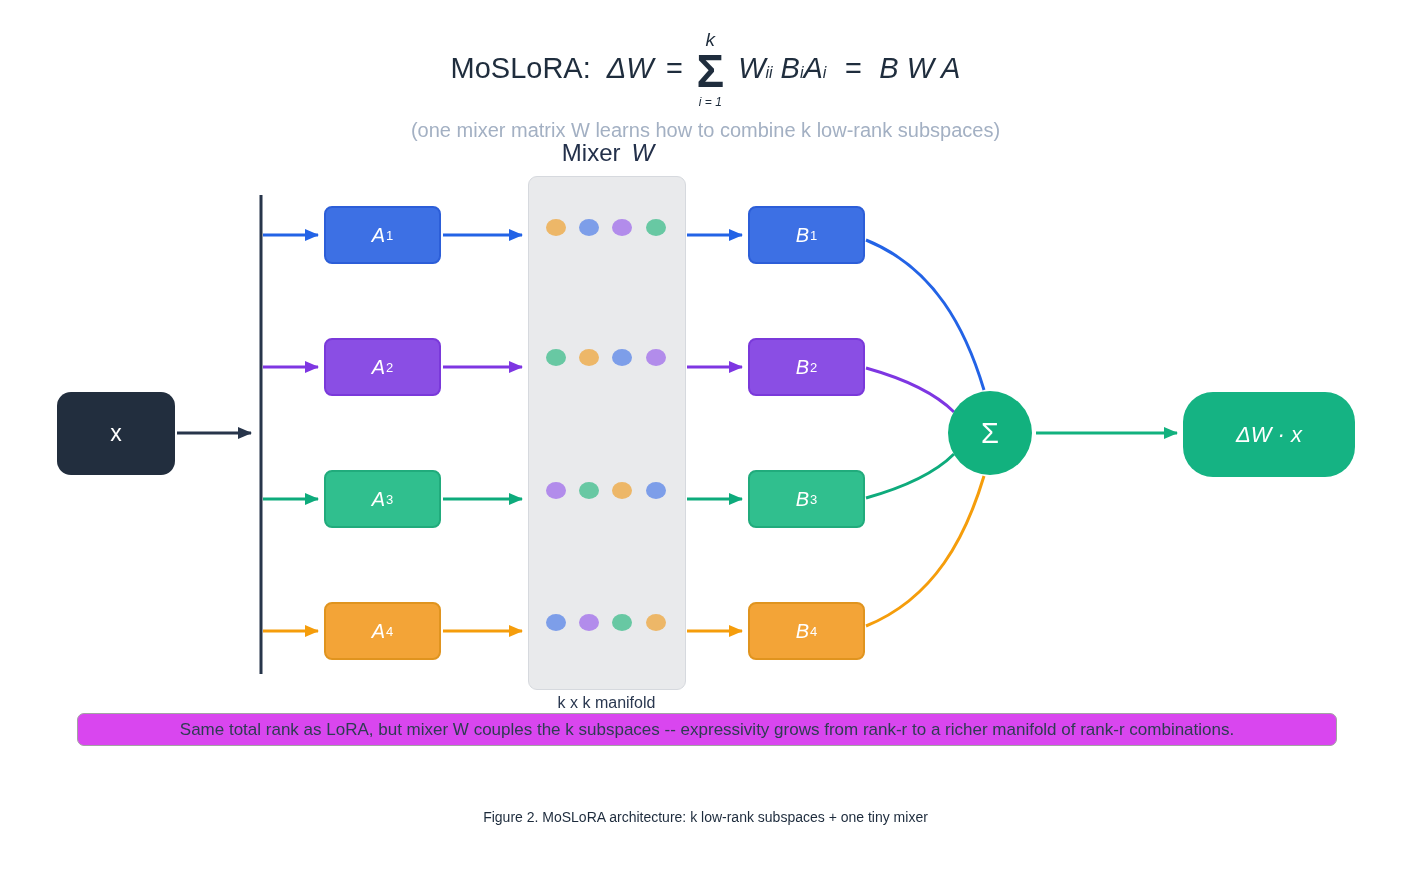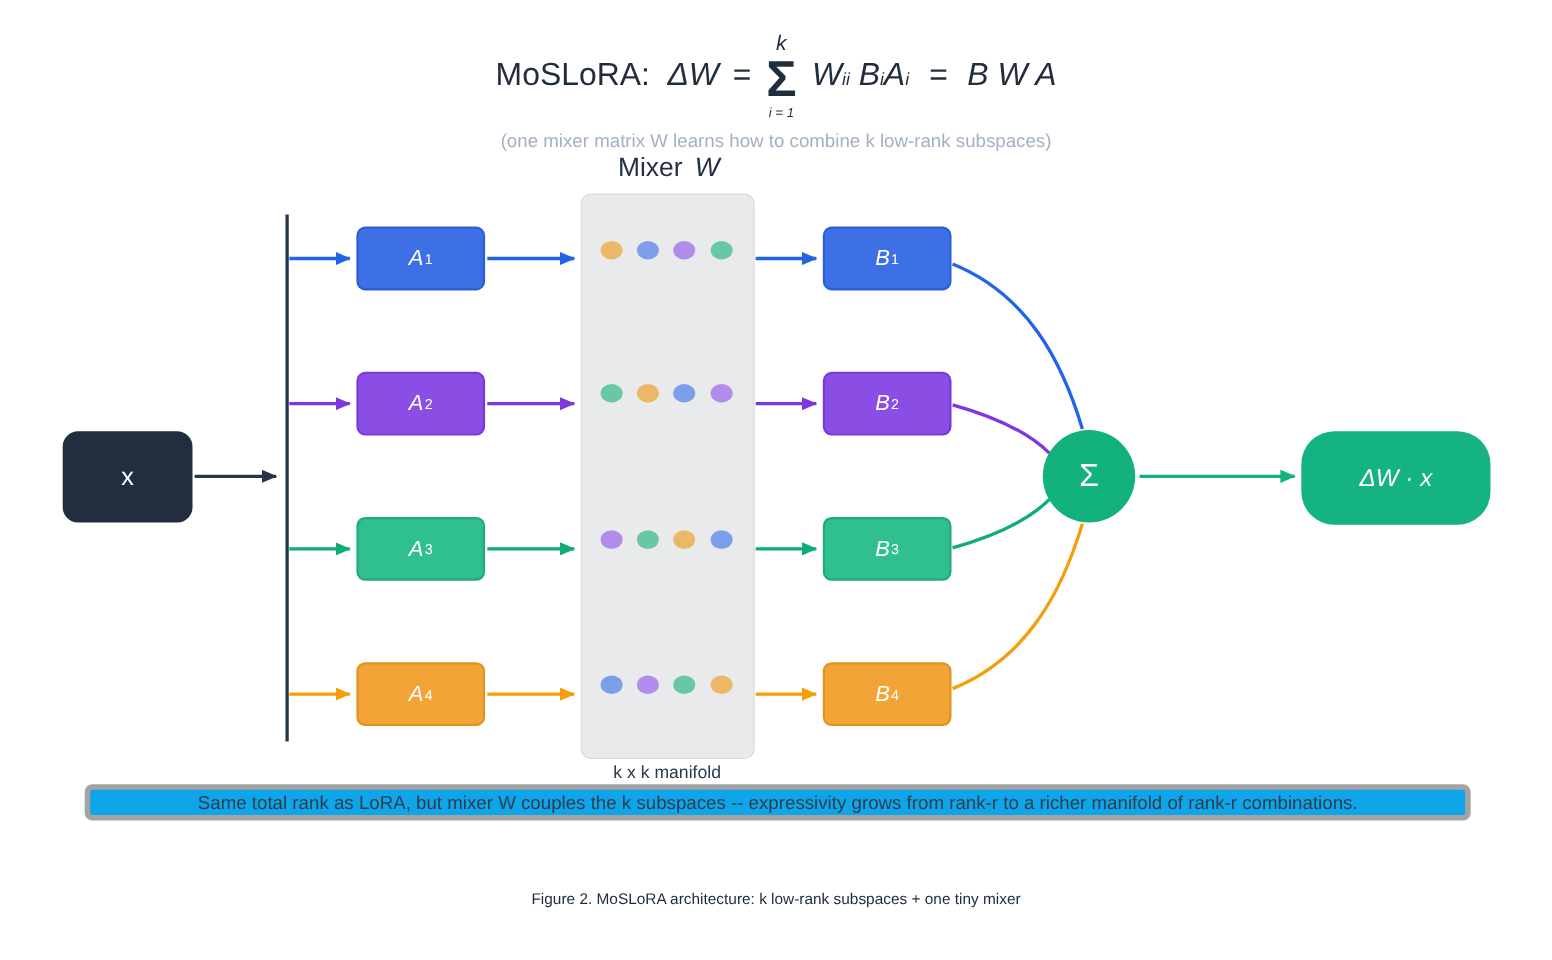--- a/index.html
+++ b/index.html
@@ -10,41 +10,41 @@
   .title-row{position:absolute;top:30px;left:0;right:0;display:flex;justify-content:center;align-items:center;gap:12px;font-size:29px;color:#1f2d3d;}
   .math{font-style:italic;}
   .t-prefix{font-style:normal;margin-right:4px;}
   .sum-stack{display:inline-flex;flex-direction:column;align-items:center;line-height:1;margin:0 2px;}
   .sum-top{font-size:19px;margin-bottom:1px;}
   .sum-sym{font-size:46px;font-style:normal;font-weight:600;line-height:0.95;}
   .sum-bottom{font-size:12px;margin-top:2px;}
   .term{display:inline-flex;align-items:baseline;}
   .term sub{font-size:16px;font-style:italic;}
   .gap-s{display:inline-block;width:8px;}
-  .subtitle{position:absolute;top:119px;left:0;right:0;text-align:center;font-size:17px;color:#a3b0c3;}
+  .subtitle{position:absolute;top:119px;left:0;right:0;text-align:center;font-size:20px;color:#a3b0c3;}
 
   
   .mixer-label{position:absolute;top:139px;left:508px;width:200px;text-align:center;font-size:24px;color:#23304a;}
   .mixer-label .wsym{font-style:italic;margin-left:11px;}
   .mixer-sublabel{position:absolute;top:694px;left:505px;width:203px;text-align:center;font-size:16px;color:#2a3850;}
 
   
   .layer{position:absolute;left:0;top:0;}
   .node{position:absolute;display:flex;align-items:center;justify-content:center;color:#ffffff;box-sizing:border-box;}
   .input-box{left:57px;top:392px;width:118px;height:83px;border-radius:14px;font-size:23px;}
   .mixer-box{position:absolute;left:528px;top:176px;width:158px;height:514px;border-radius:9px;border:1px solid #d6d9de;box-sizing:border-box;}
   .ab-box{width:117px;height:58px;border-radius:8px;font-size:20px;border:2px solid transparent;}
   .ab-box .base{font-style:italic;}
   .ab-box sub{font-size:13px;margin-left:1px;}
   .sum-circle{left:948px;top:391px;width:84px;height:84px;border-radius:50%;font-size:29px;}
   .output-box{left:1183px;top:392px;width:172px;height:85px;border-radius:30px;font-size:22px;font-style:italic;}
   .dot{position:absolute;width:20px;height:17px;border-radius:50%;}
 
   
-  .note-bar{position:absolute;left:77px;top:713px;width:1260px;height:33px;background:#0ea5e9;border:5px solid #a3a3a3;border-radius:7px;display:flex;align-items:center;justify-content:center;font-size:17px;color:#2e3c52;box-sizing:border-box;}
+  .note-bar{position:absolute;left:77px;top:713px;width:1260px;height:33px;background:#d946ef;border:1px solid #a3a3a3;border-radius:7px;display:flex;align-items:center;justify-content:center;font-size:17px;color:#2e3c52;box-sizing:border-box;}
   .fig-caption{position:absolute;top:809px;left:0;right:0;text-align:center;font-size:14px;color:#1d2b3c;}
 </style>
 </head>
 <body>
 
 <div class="stage">
 
   <div class="title-row">
     <span class="t-prefix">MoSLoRA:</span>
     <span class="math">ΔW</span>

